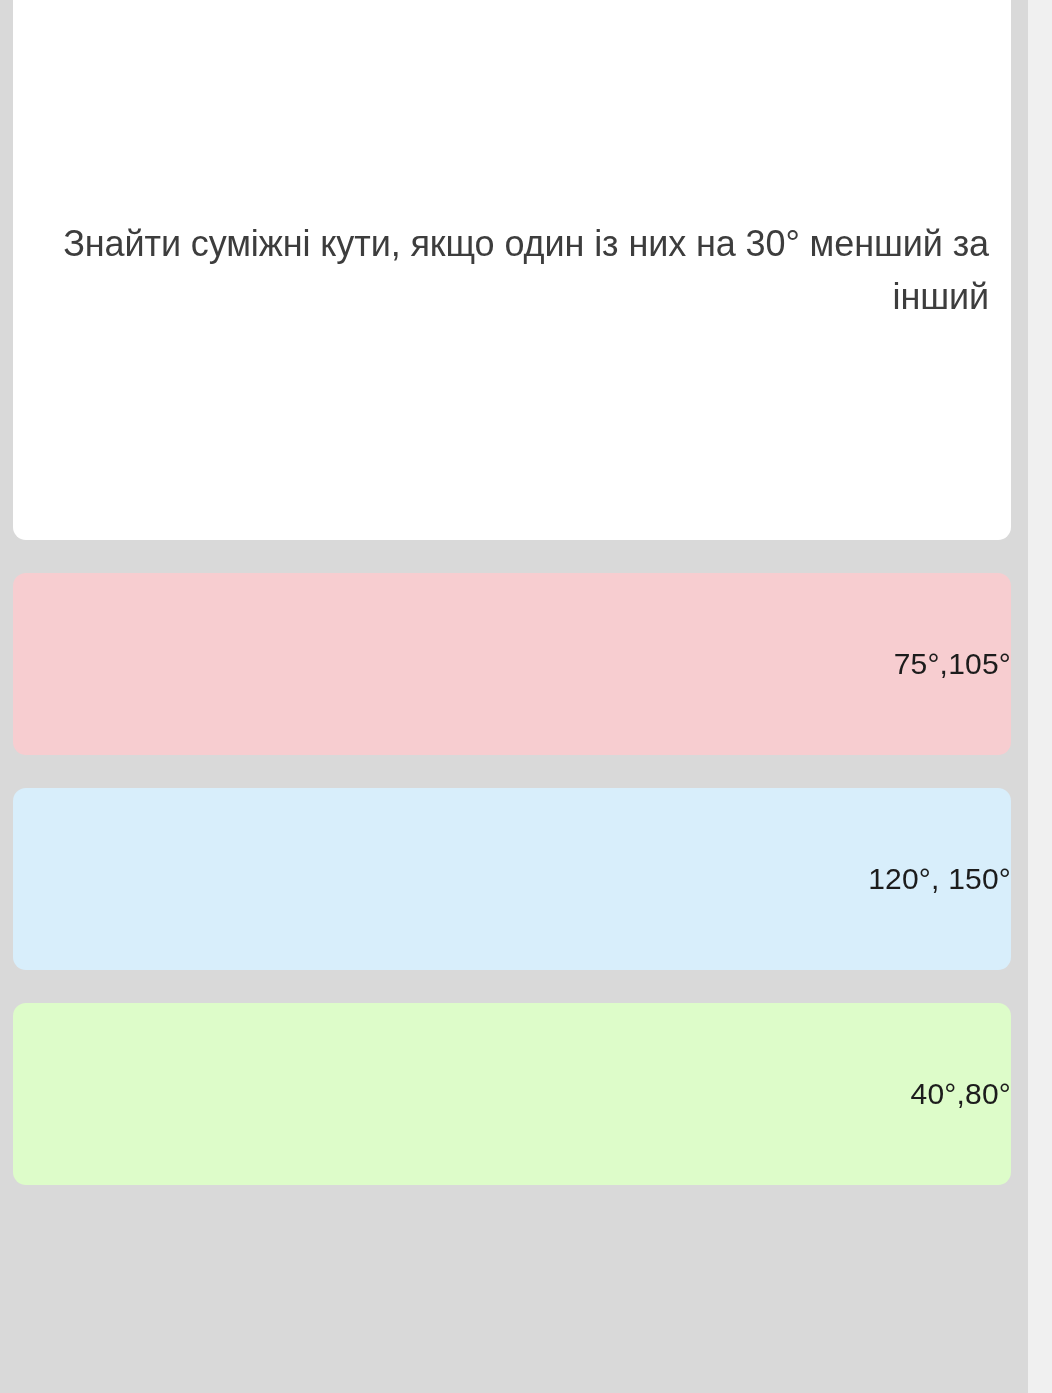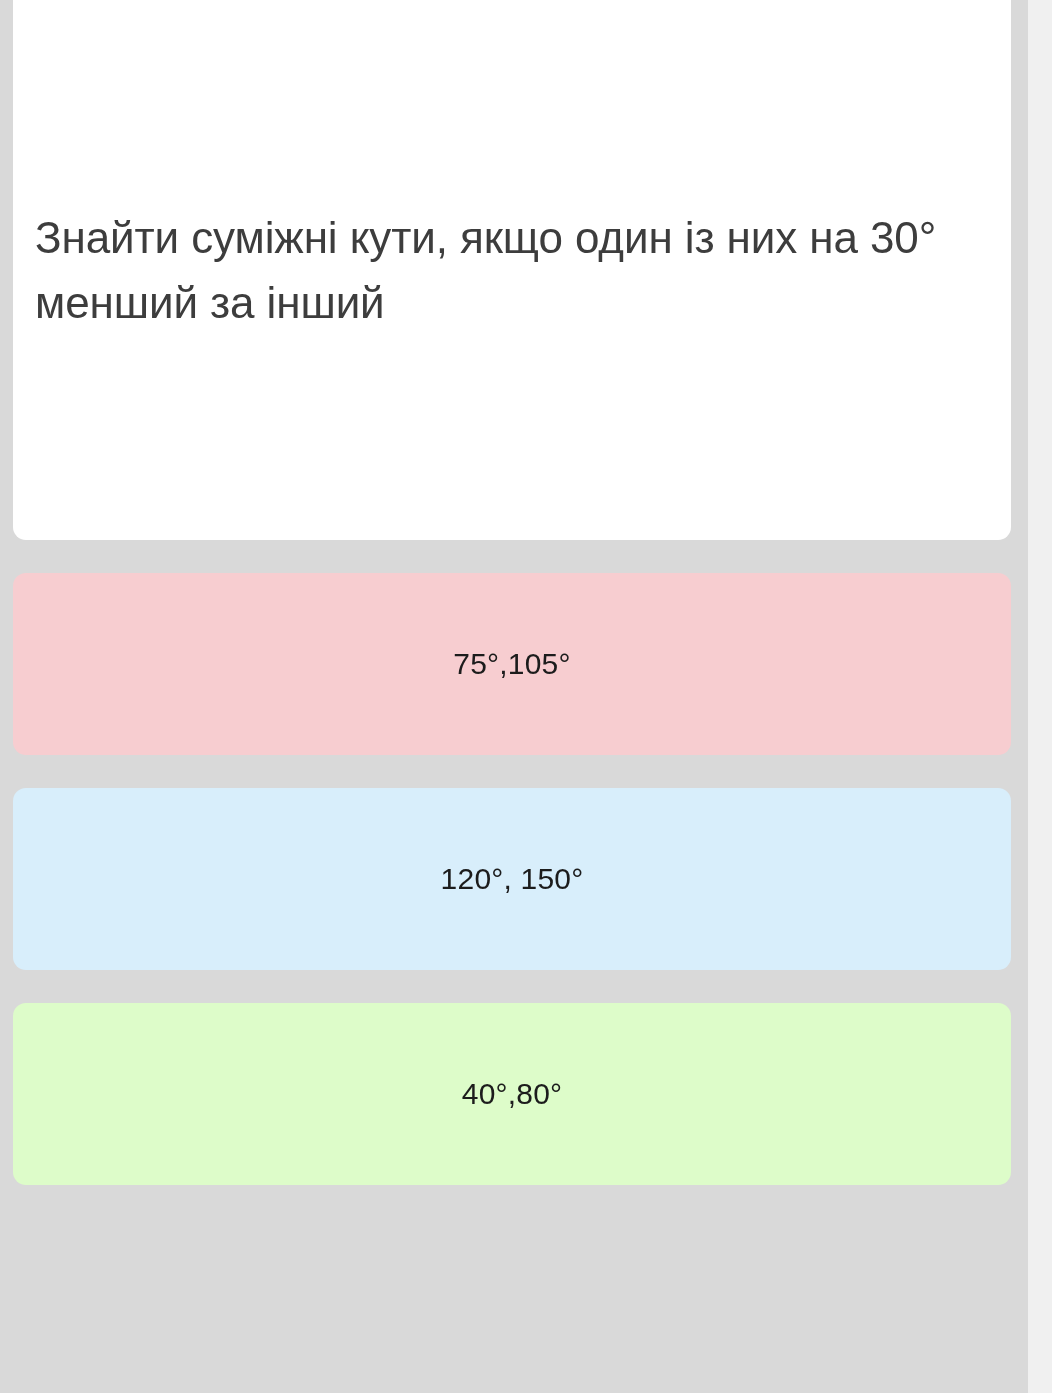--- a/index.html
+++ b/index.html
@@ -47,41 +47,41 @@
     background: #ffffff;
     border-radius: 0 0 13px 13px;
     height: 540px;
     box-sizing: border-box;
     display: flex;
     align-items: center;
     justify-content: center;
     padding: 0 22px;
   }
   .question-text {
-    font-size: 44px;
+    font-size: 36px;
     line-height: 1.48;
     color: #3d3d3d;
-    text-align: left;
+    text-align: right;
     letter-spacing: -0.1px;
     max-width: 960px;
   }
 
   
   .options {
     margin-top: 33px;
     display: flex;
     flex-direction: column;
     gap: 33px;
   }
   .option {
     height: 182px;
     border-radius: 13px;
     display: flex;
     align-items: center;
-    justify-content: center;
+    justify-content: flex-end;
     box-sizing: border-box;
     cursor: pointer;
   }
   .option-text {
     font-size: 30px;
     color: #1c1c1c;
     text-align: center;
     letter-spacing: 0.2px;
   }
 </style>

